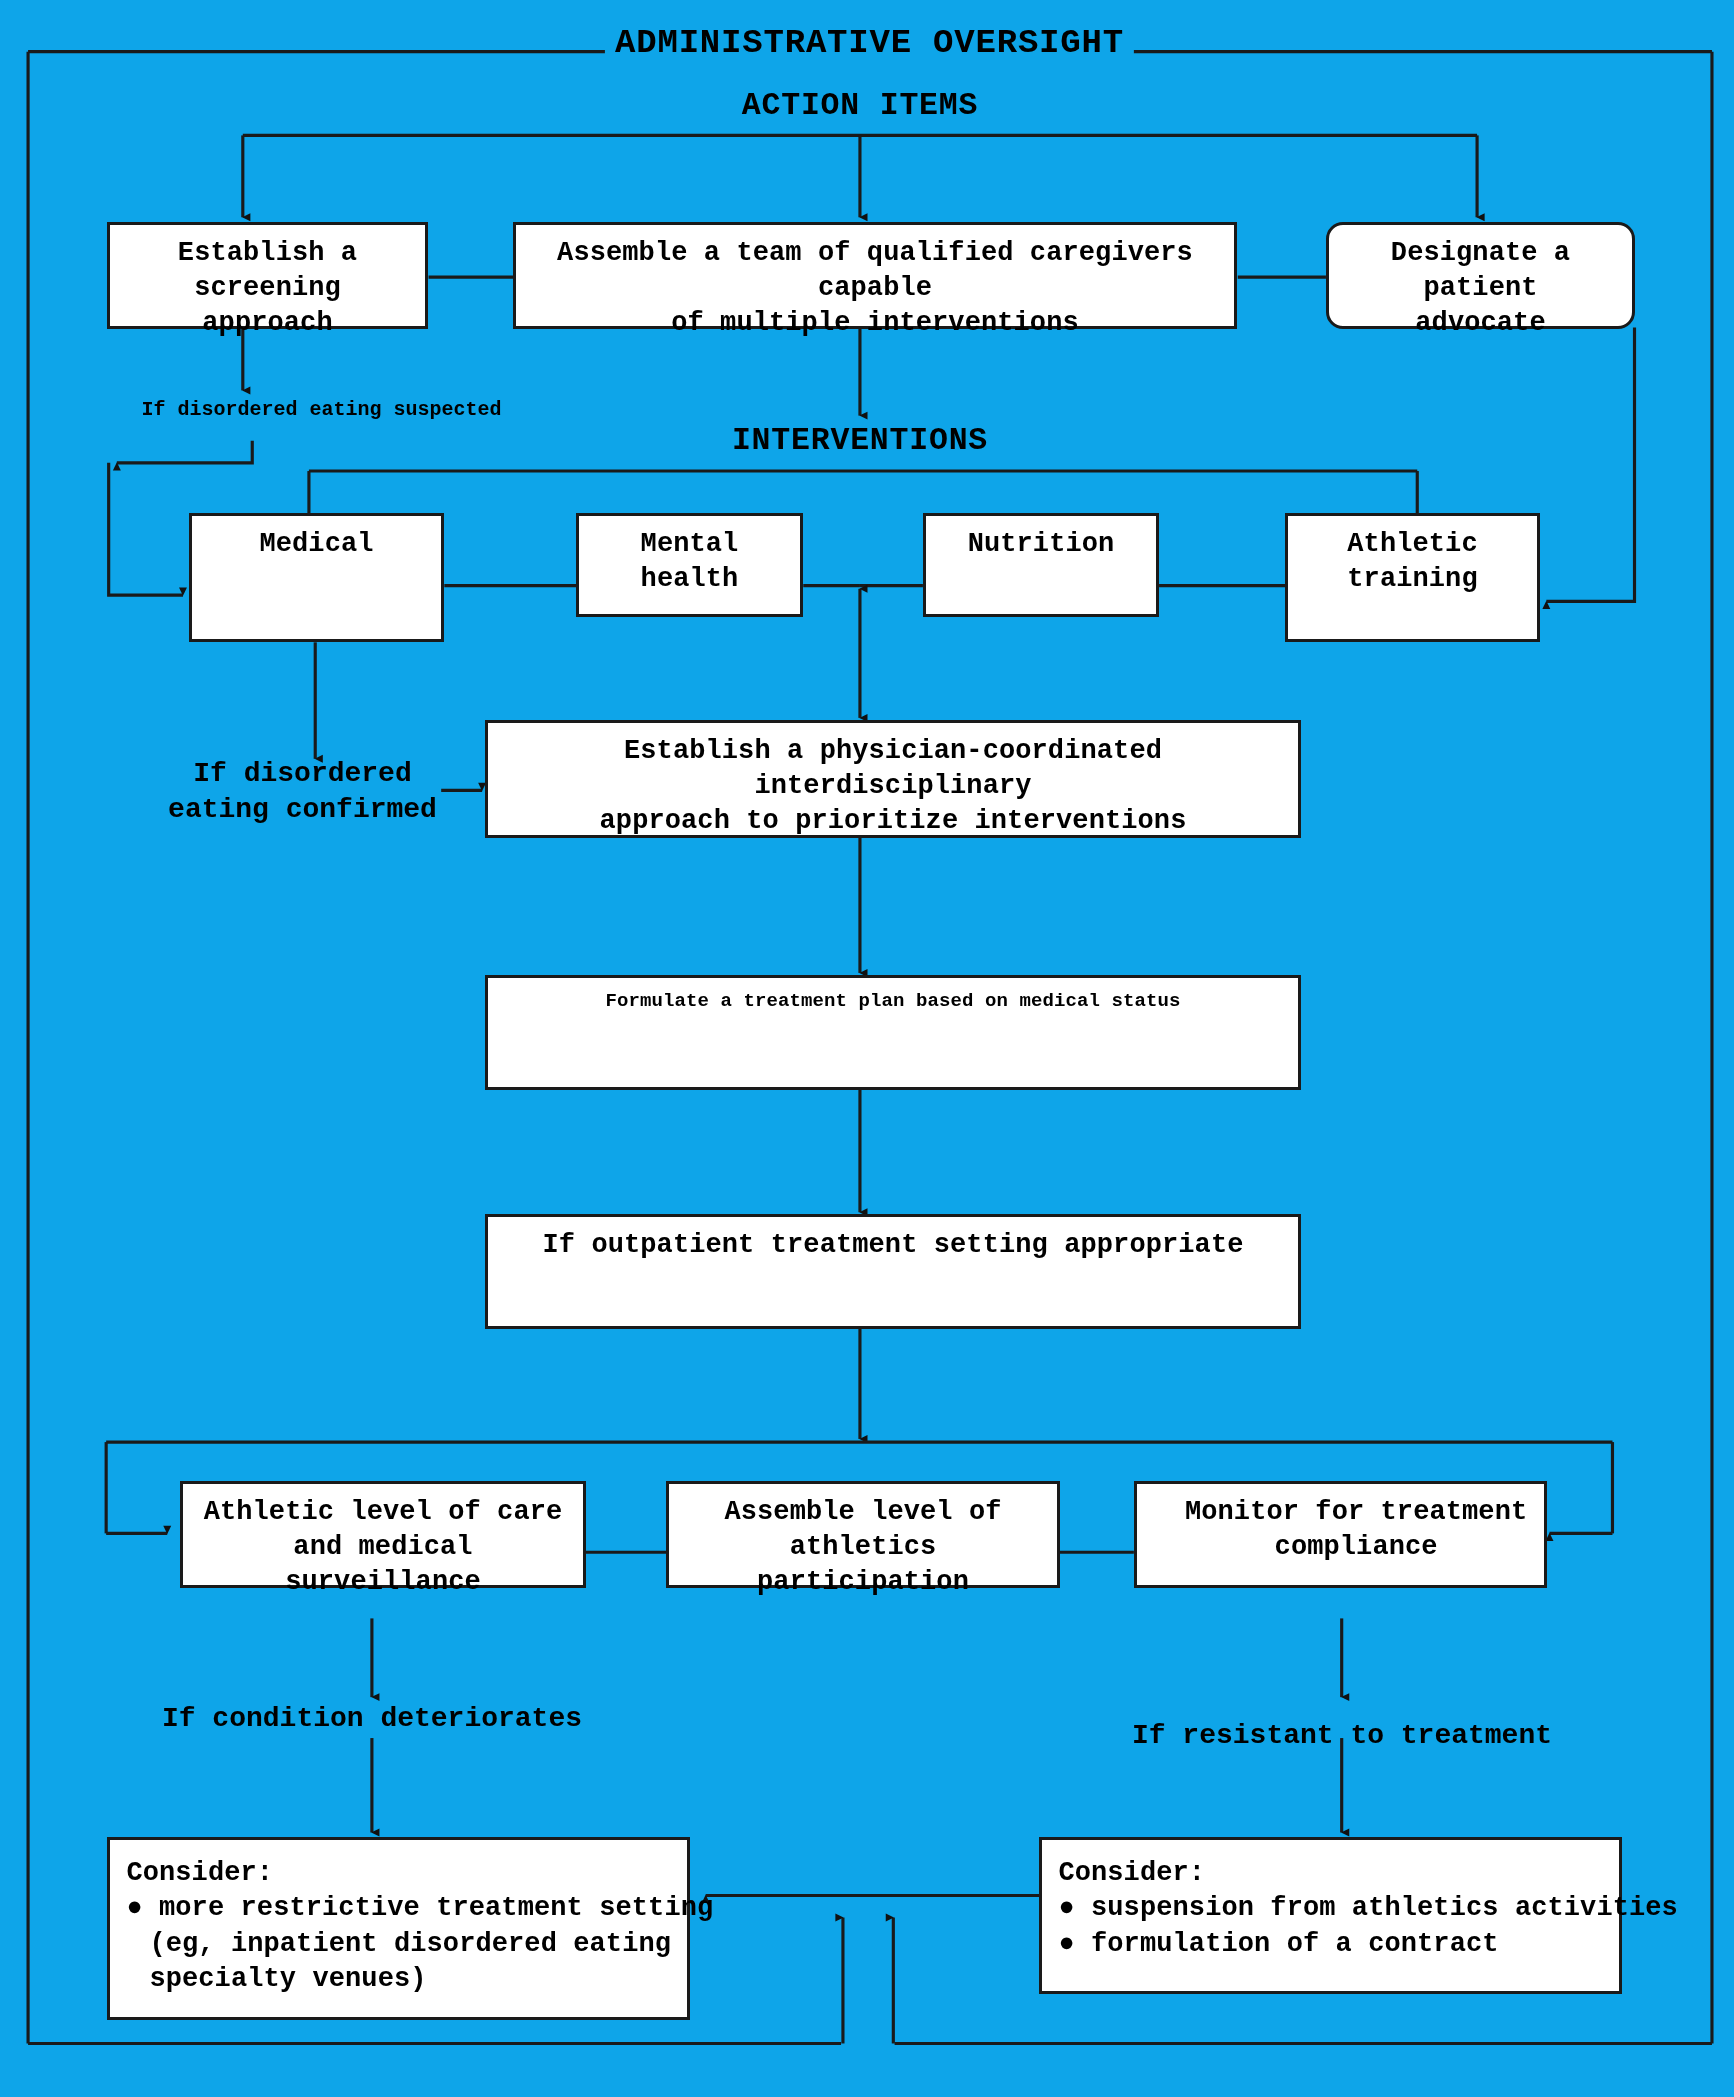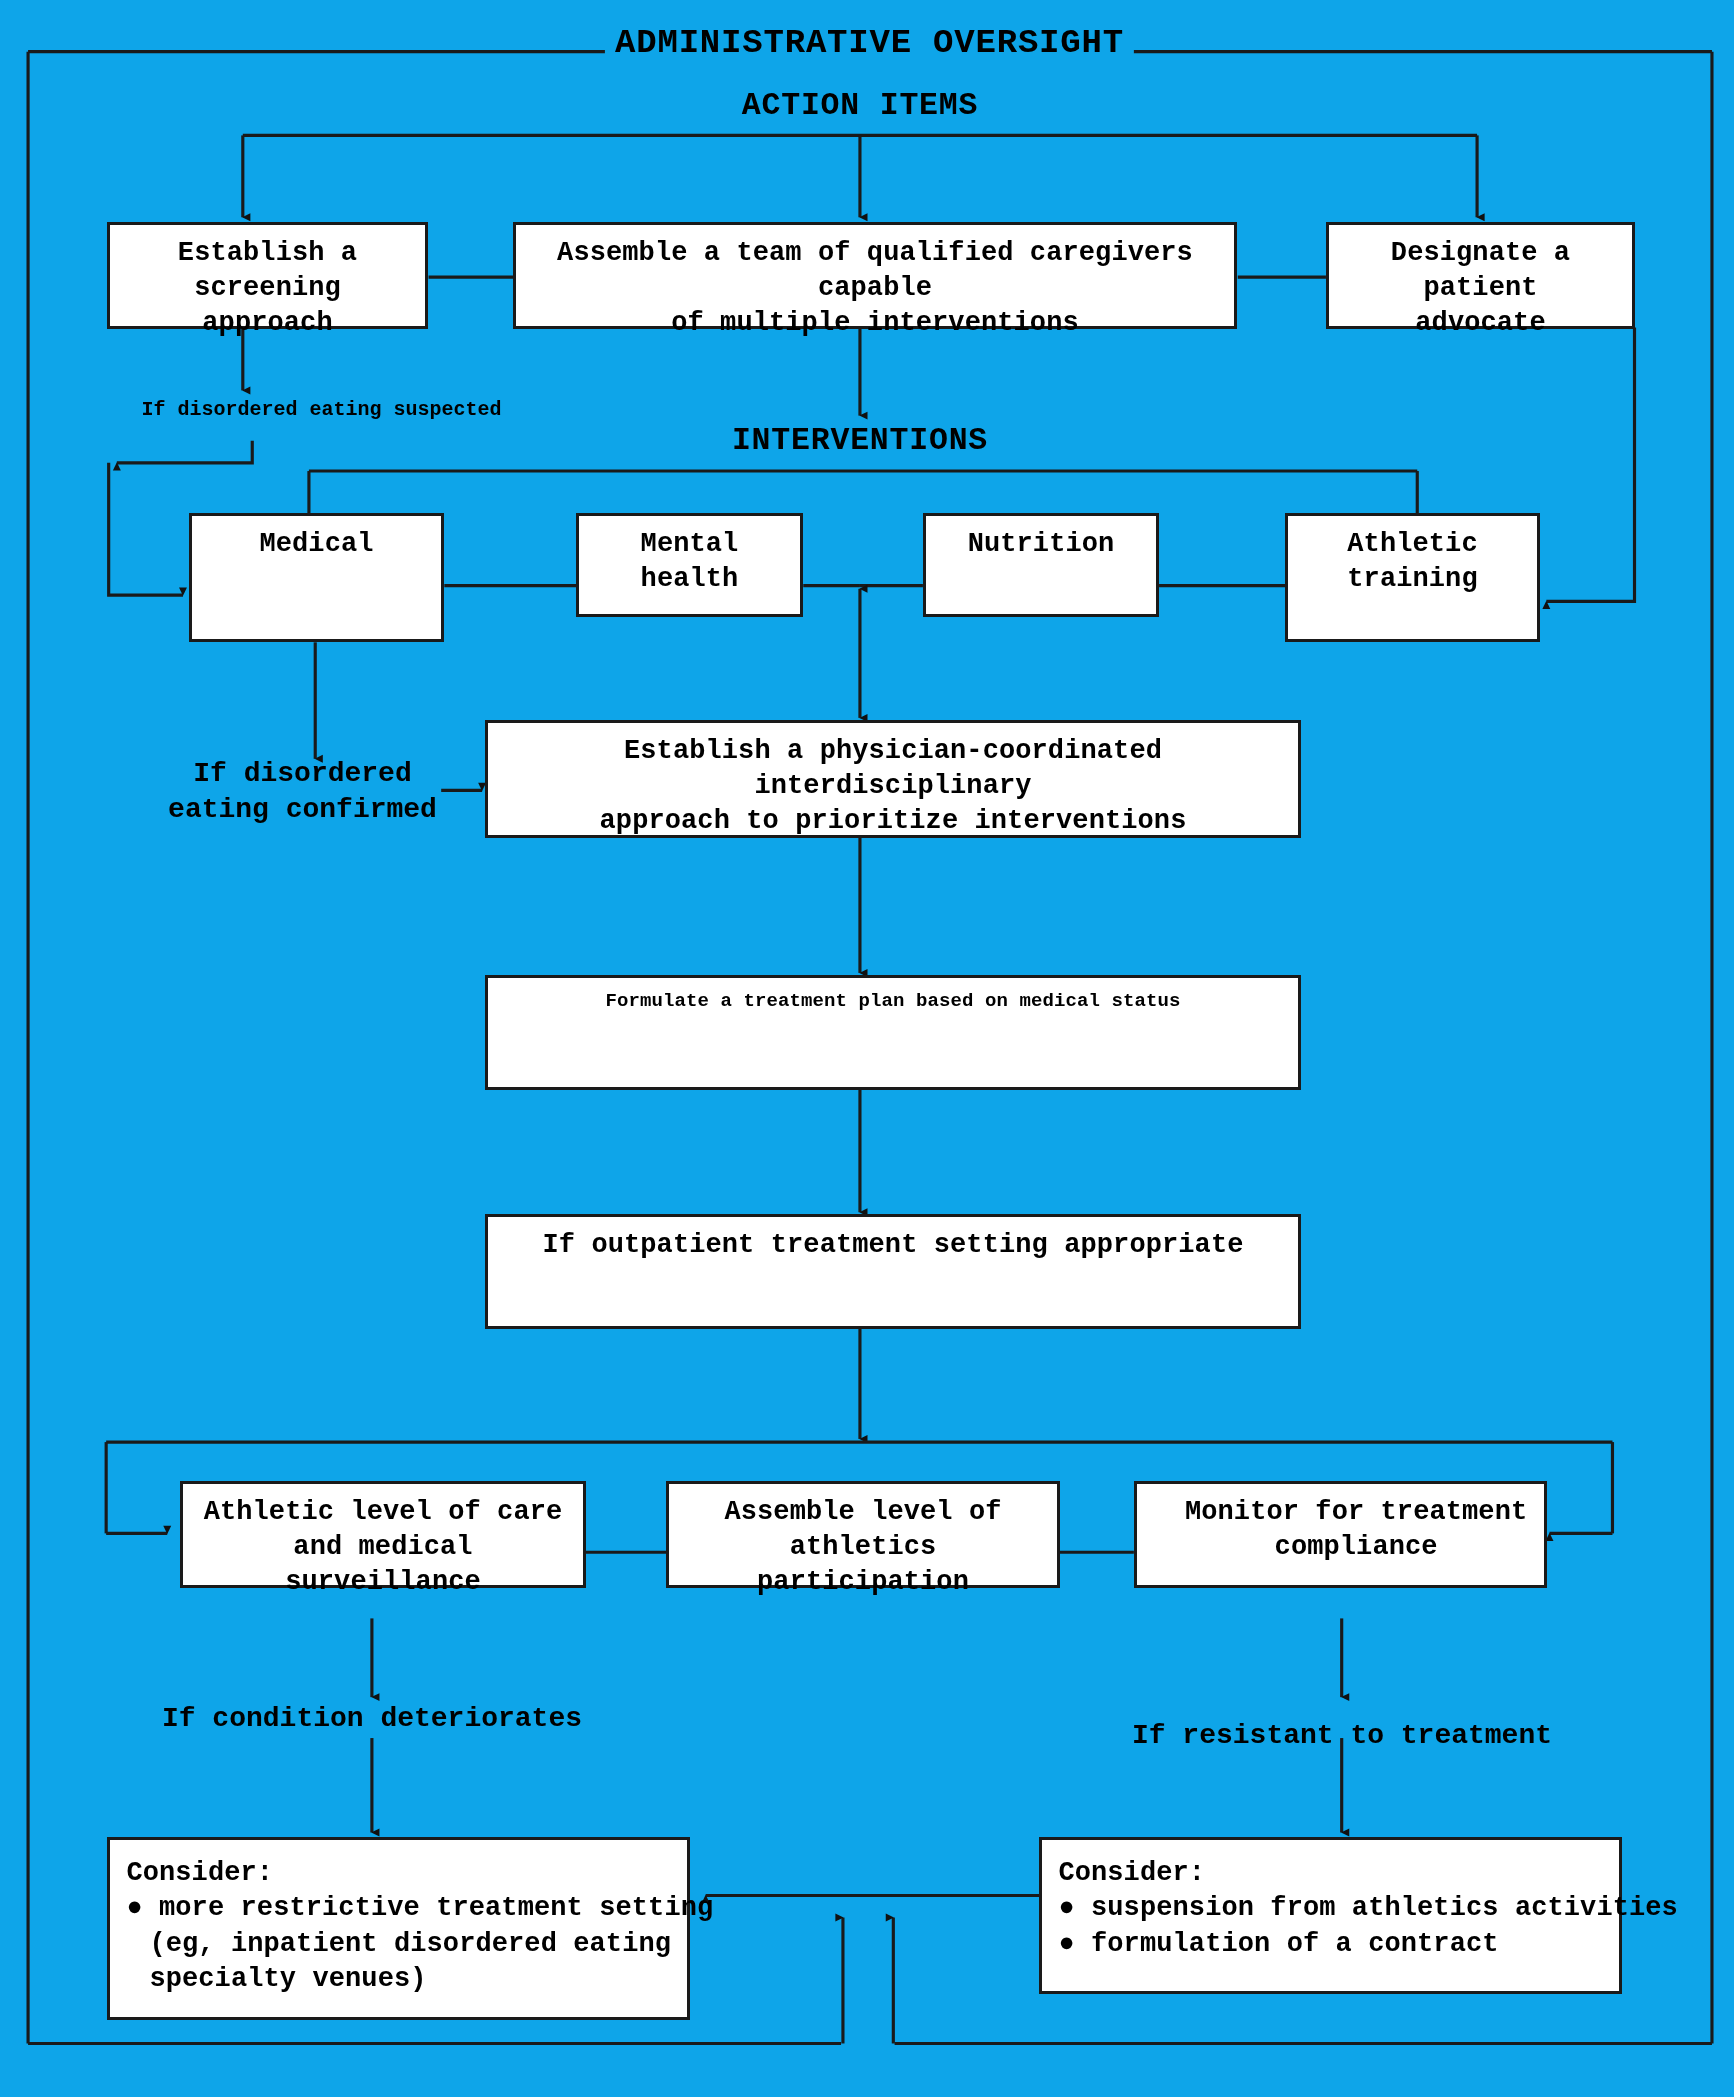--- a/index.html
+++ b/index.html
@@ -174,21 +174,21 @@
   <div class="node topalign" style="left:107px; top:222px; width:321px; height:107px; font-size:27px;">
     <span>Establish a screening</span><br>
     <span>approach</span>
   </div>
 
   <div class="node topalign" style="left:513px; top:222px; width:724px; height:107px; font-size:27px;">
     <span>Assemble a team of qualified caregivers capable</span><br>
     <span>of multiple interventions</span>
   </div>
 
-  <div class="node topalign" style="left:1326px; top:222px; width:309px; height:107px; font-size:27px;">
+  <div class="node topalign" style="left:1326px; top:222px; width:309px; height:107px; font-size:27px;border-radius:17px;">
     <span>Designate a patient</span><br>
     <span>advocate</span>
   </div>
 
   <div class="cond" style="left:76px; top:397px; width:491px; font-size:20px;">If disordered eating suspected</div>
 
   <div class="node topalign" style="left:189px; top:513px; width:255px; height:129px; font-size:27px;">
     <span>Medical</span>
   </div>
 

